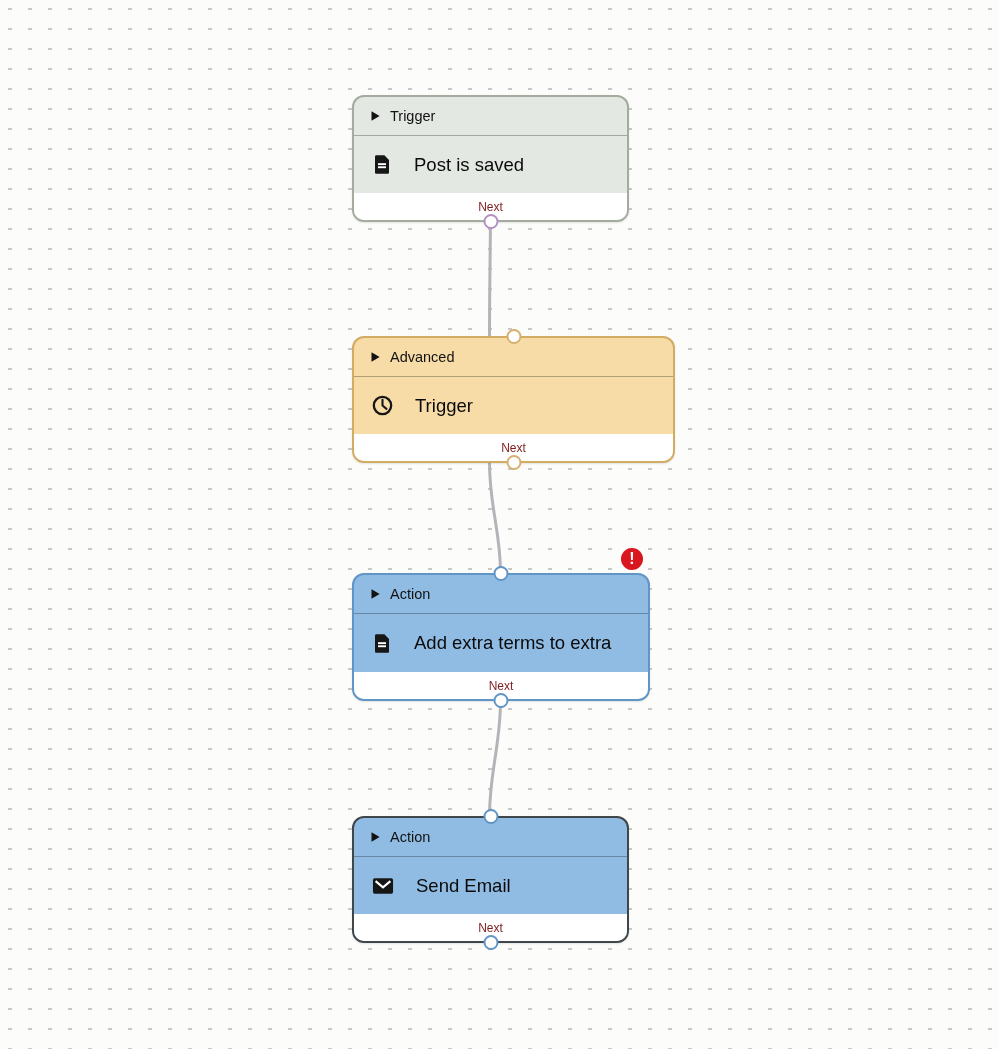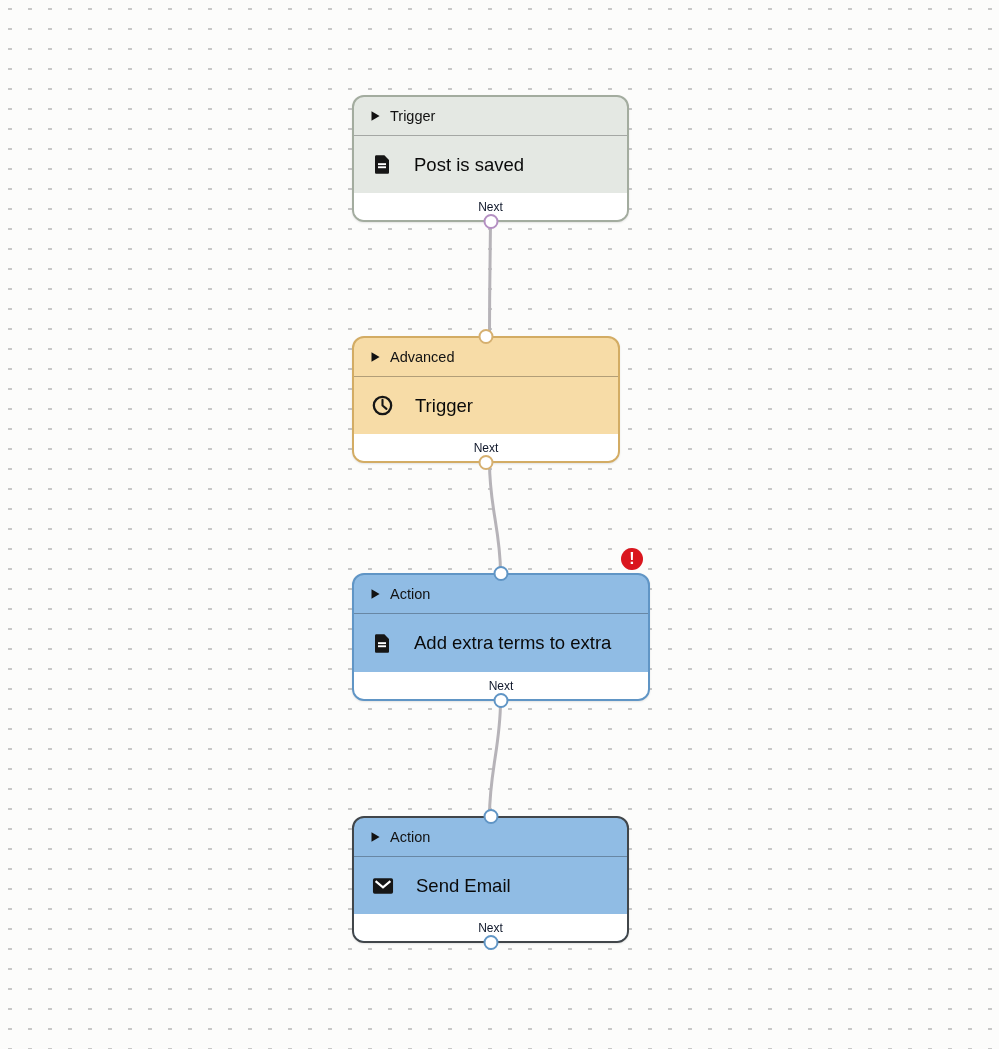--- a/index.html
+++ b/index.html
@@ -33,21 +33,21 @@
   .node-body {
     flex:1 1 auto;
     display:flex; align-items:center; gap:21px;
     padding:0 17px;
     font-size:18.5px; color:#0a0a0a;
   }
   .node-footer {
     flex:0 0 27px; height:27px;
     background:#ffffff;
     display:flex; align-items:center; justify-content:center;
-    font-size:12px; color:#0f172a;
+    font-size:12px; color:#7f1d1d;
     border-radius:0 0 10px 10px;
   }
 
   .node-trigger  { background:#e4e8e3; border-color:#a3ac9f; }
   .node-advanced { background:#f7dca7; border-color:#d3ac64; }
   .node-action   { background:#90bce4; border-color:#6095c5; }
   .node-selected { border-color:#41464a; }
 
   .port {
     position:absolute; left:50%; transform:translateX(-50%);
@@ -97,21 +97,21 @@
         <rect x="7" y="12.8" width="8" height="1.9" fill="#ffffff"></rect>
       </svg>
       <span>Post is saved</span>
     </div>
     <div class="node-footer">
       <span>Next</span>
     </div>
     <div class="port port-bottom"></div>
   </div>
 
-  <div class="node node-advanced" style="left:352px; top:336px; width:268px; height:127px;">
+  <div class="node node-advanced" style="left:352px; top:336px; width:323px; height:127px;">
     <div class="node-header">
       <svg class="tri" width="9" height="10" viewBox="0 0 9 10">
           <path d="M0.5 0.3 L8.6 5 L0.5 9.7 Z" fill="#121212"></path>
         </svg>
       <span>Advanced</span>
     </div>
     <div class="node-body">
       <svg class="body-icon" width="23" height="23" viewBox="0 0 22 22">
         <circle cx="11" cy="11" r="8.3" fill="none" stroke="#161616" stroke-width="2.2"></circle>
         <path d="M11 11 V5.6 M11 11 L14.8 14.2" fill="none" stroke="#161616" stroke-width="2" stroke-linecap="round"></path>

